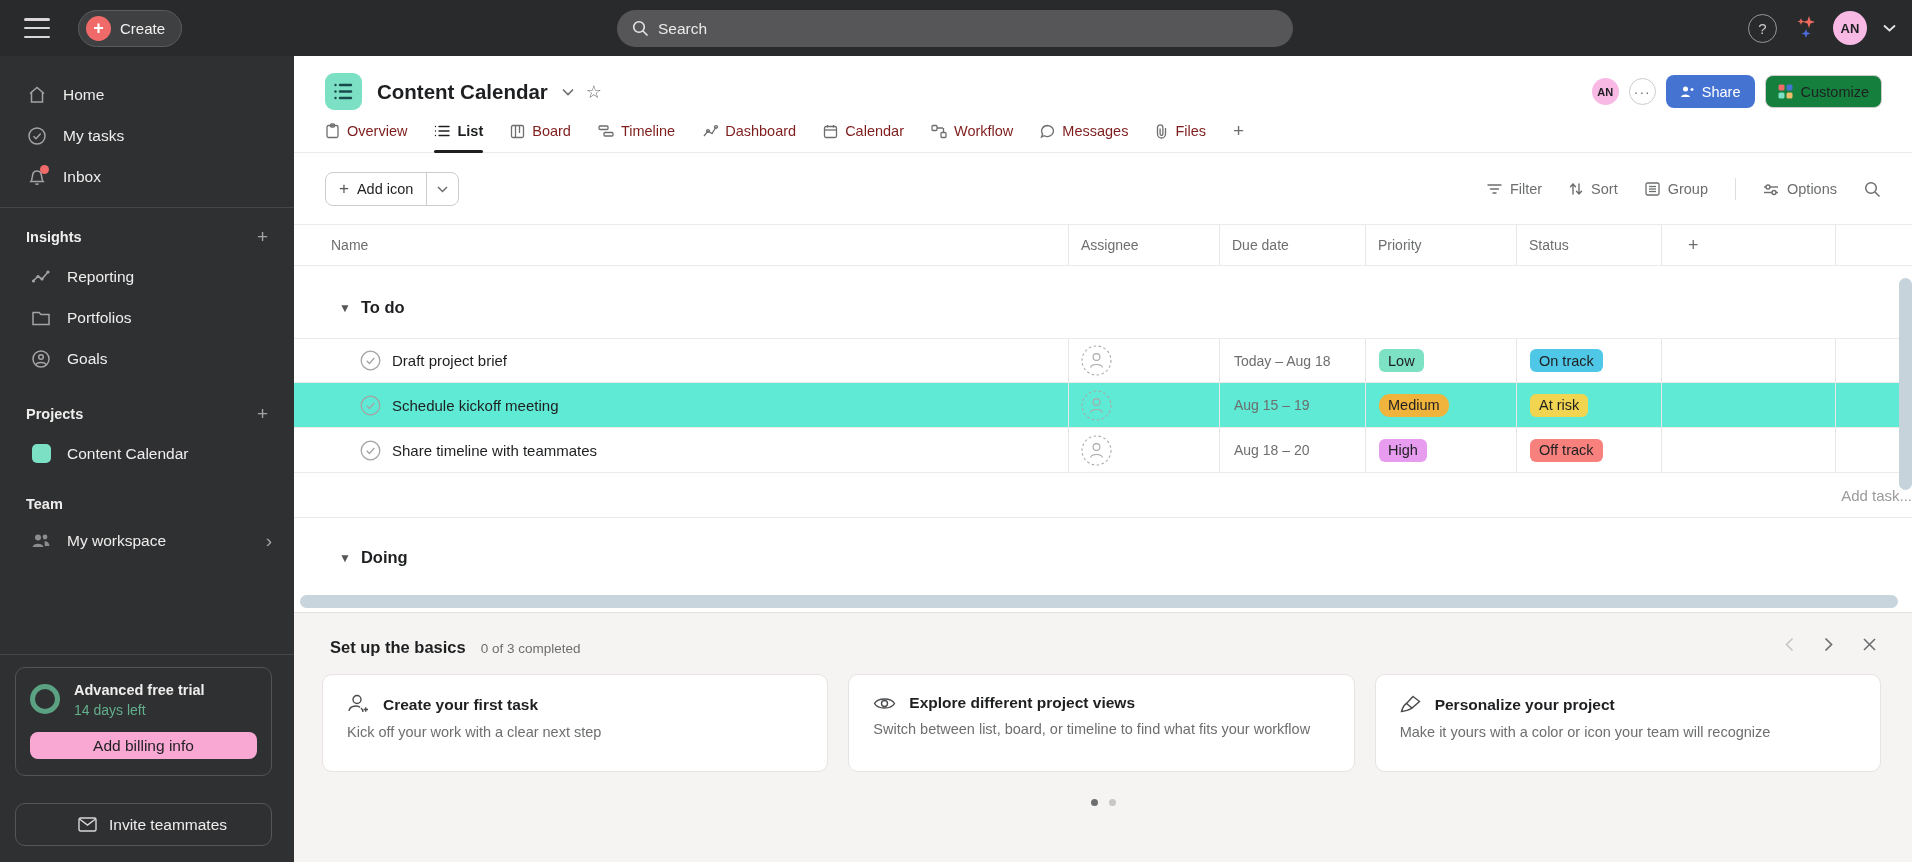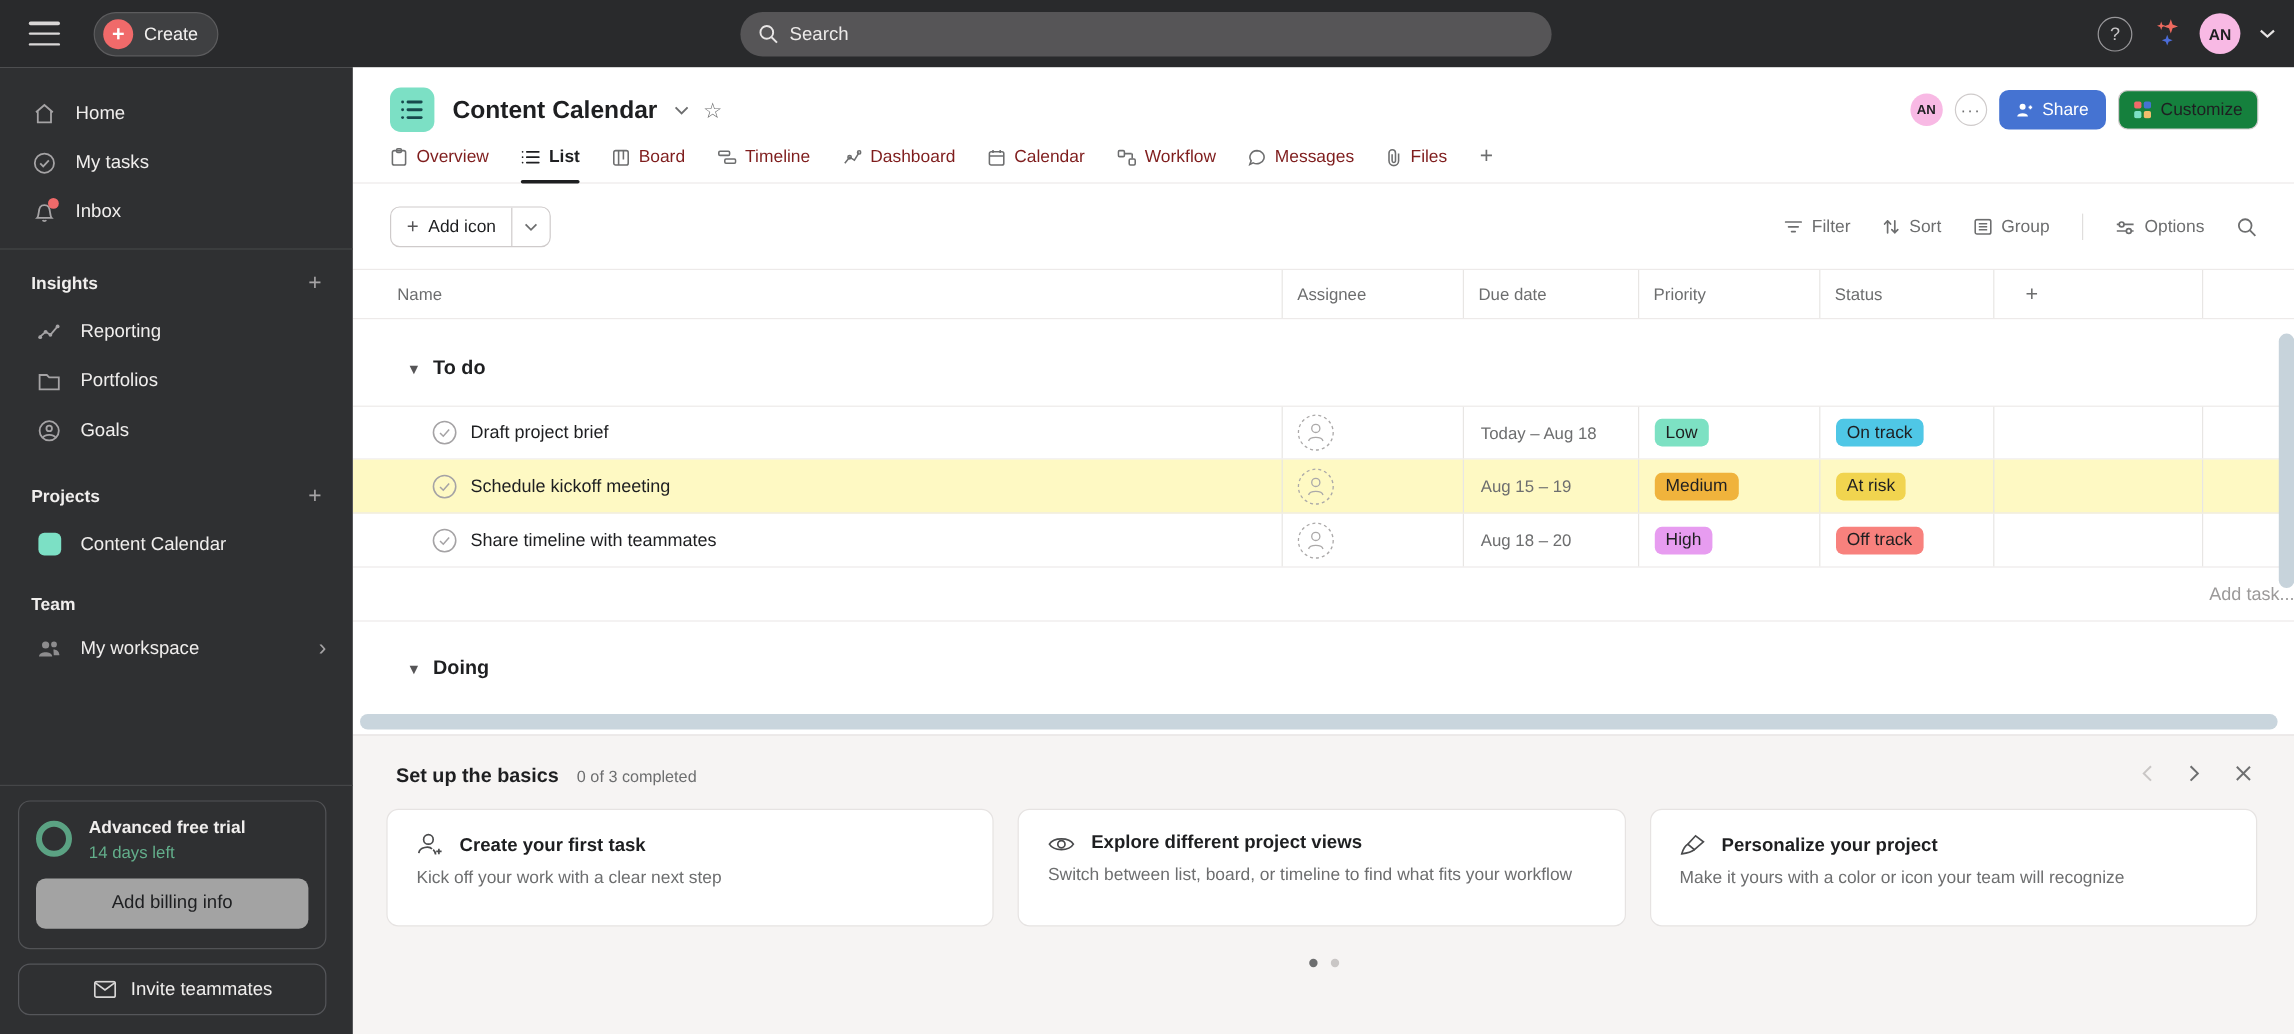--- a/index.html
+++ b/index.html
@@ -34,21 +34,21 @@
   .side-sub .ic { width:22px; display:flex; justify-content:center; color:#a5a3a5; }
   .proj-dot { width:19px; height:19px; border-radius:5px; background:#7ce0c5; }
   .ws-chev { margin-left:auto; margin-right:22px; color:#a5a3a5; font-size:19px; }
   .red-dot { position:absolute; width:9px; height:9px; border-radius:50%; background:#f06a6a; left:40px; top:9px; }
 
   .trial-card { position:absolute; left:15px; right:22px; top:611px; border:1px solid #525356; border-radius:10px; padding:14px 14px 16px 14px; }
   .trial-top { display:flex; gap:14px; }
   .trial-ring { width:30px; height:30px; border-radius:50%; border:5px solid #5ba283; flex:0 0 auto; margin-top:2px; }
   .trial-title { font-size:14.5px; font-weight:bold; color:#f0eeed; }
   .trial-days { font-size:14px; color:#63ae8b; margin-top:4px; }
-  .billing-btn { margin-top:14px; height:42px; width:100%; background:#a3a3a3; border:none; border-radius:8px; font-size:15.5px; color:#1e1f21; cursor:pointer; font-family:"Liberation Sans", sans-serif; }
+  .billing-btn { margin-top:14px; height:27px; width:100%; background:#f9a8d4; border:none; border-radius:8px; font-size:15.5px; color:#1e1f21; cursor:pointer; font-family:"Liberation Sans", sans-serif; }
   .invite-btn { position:absolute; left:15px; right:22px; top:747px; height:43px; border:1px solid #55565a; border-radius:10px; display:flex; align-items:center; justify-content:center; gap:12px; font-size:15.5px; color:#f0eeed; cursor:pointer;padding-left:18px; }
 
   
   .main { position:absolute; left:294px; top:56px; width:1618px; height:806px; background:#fff; overflow:hidden; }
 
   .proj-header { display:flex; align-items:center; padding:17px 30px 0 31px; height:54px; }
   .proj-icon { width:37px; height:37px; border-radius:9px; background:#7ce0c5; display:flex; align-items:center; justify-content:center; cursor:pointer; }
   .proj-title { margin-left:15px; font-size:20.5px; font-weight:bold; color:#1e1f21; }
   .title-chev { margin-left:14px; color:#6d6e6f; display:flex; cursor:pointer; }
   .title-star { margin-left:12px; color:#6d6e6f; font-size:18px; cursor:pointer; }
@@ -83,21 +83,21 @@
   .br { border-right:1px solid #e8e6e4; }
   .c-plus { justify-content:flex-start; padding-left:26px !important; font-size:18px; cursor:pointer; }
 
   .sec-head { display:flex; align-items:center; gap:10px; padding-left:45px; margin-top:27px; height:29px; }
   .sec-tri { color:#565557; font-size:12px; cursor:pointer; }
   .sec-title { font-size:16.5px; font-weight:bold; color:#1e1f21; }
 
   .rows { margin-top:16px; }
   .task-row { height:45px; border-bottom:1px solid #edeae9; font-size:15px; color:#1e1f21; cursor:pointer; }
   .task-row.first { border-top:1px solid #edeae9; }
-  .task-row.hl { background:#fef9c3; }
+  .task-row.hl { background:#5eead4; }
   .task-row > div { display:flex; align-items:center; }
   .cell-name { padding-left:66px; gap:11px; }
   .cell-assignee { padding-left:12px; }
   .cell-due { padding-left:14px; font-size:14px; color:#6d6e6f; }
   .badge { margin-left:13px; padding:3.5px 9px; border-radius:6px; font-size:14.5px; color:#1e1f21; }
   .addtask-row { height:45px; border-bottom:1px solid #edeae9; display:flex; align-items:center; padding-left:66px; font-size:15px; color:#9c9a9a; cursor:text;justify-content:flex-end; }
 
   .hscrollbar { position:absolute; left:6px; top:539px; width:1598px; height:13px; border-radius:7px; background:#c9d5dd; cursor:pointer; }
   .vscrollbar { position:absolute; right:0px; top:222px; width:13px; height:212px; border-radius:7px; background:#c7d3db; cursor:pointer; }
 
@@ -513,21 +513,21 @@
         <svg width="31" height="31" viewBox="0 0 31 31" fill="none" stroke="#aba9a9" stroke-width="1.1">
             <circle cx="15.5" cy="15.5" r="14.5" stroke-dasharray="2.5,2.5"></circle>
             <circle cx="15.5" cy="12" r="3.4"></circle>
             <path d="M9.5 22.5 C10.5 18.5 20.5 18.5 21.5 22.5"></path>
           </svg>
       </div>
       <div class="bl cell-due">
           <span>Aug 15 – 19</span>
         </div>
       <div class="bl">
-          <span class="badge" style="background-color: rgb(240, 179, 60);">Medium</span>
+          <span class="badge" style="background-color: rgb(240, 179, 60); border-radius: 11px;">Medium</span>
         </div>
       <div class="bl">
           <span class="badge" style="background-color: rgb(241, 212, 79);">At risk</span>
         </div>
       <div class="bl br"></div>
         <div></div>
     </div>
 
     <div class="tbl-grid task-row">
       <div class="cell-name">

